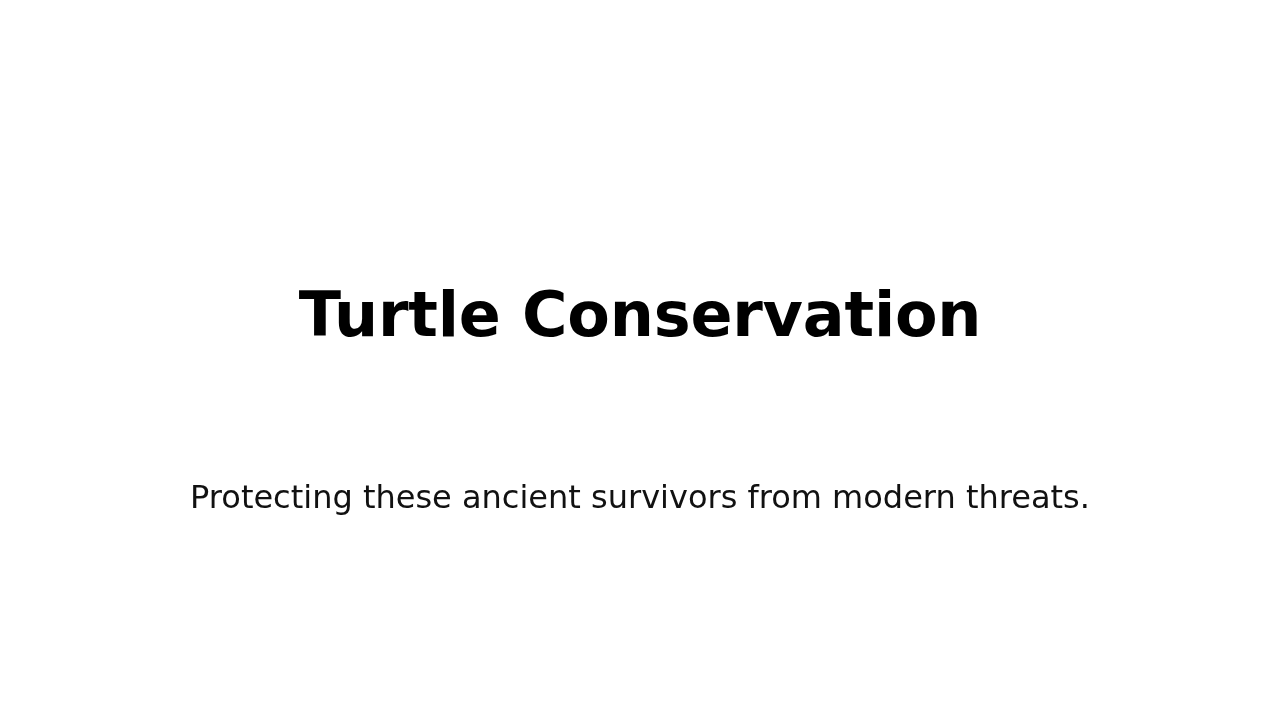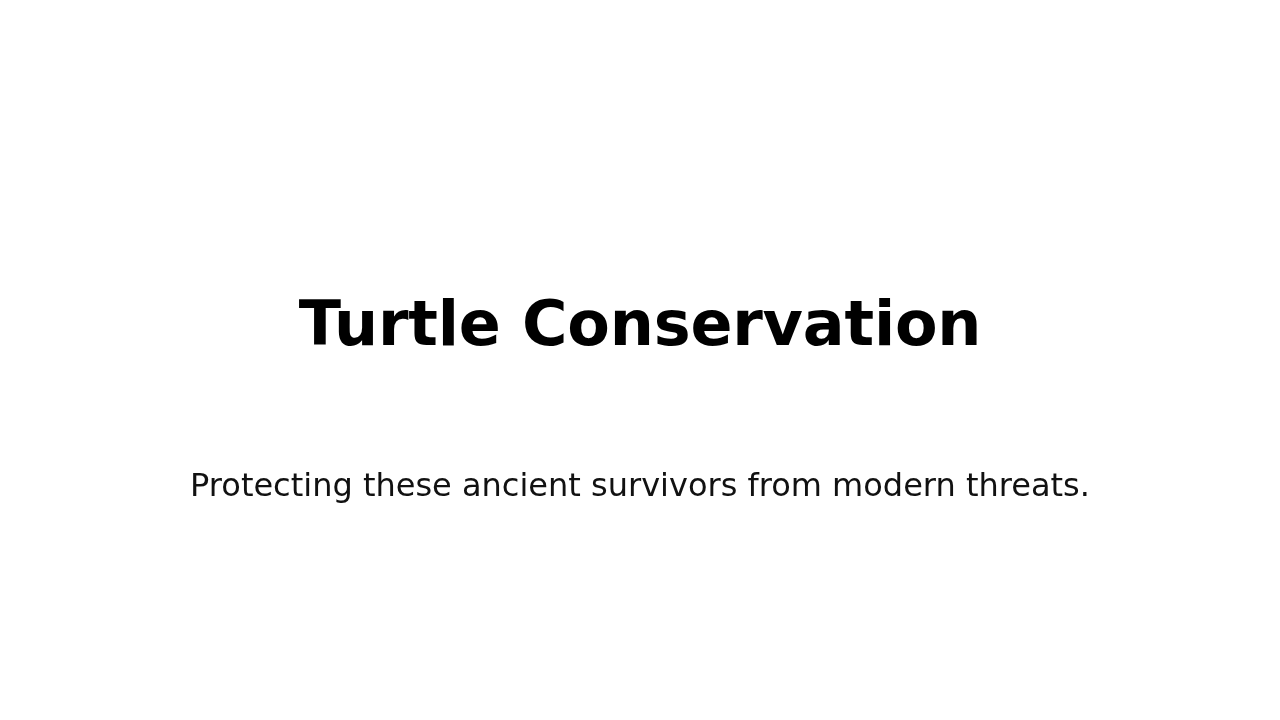--- a/index.html
+++ b/index.html
@@ -32,39 +32,39 @@
     top: 0;
     width: 1280px;
     text-align: center;
   }
 
   .slide-title {
     position: absolute;
     left: 0;
     right: 0;
     top: 277px;          
-    margin: 9px;
+    margin: 0;
     padding: 0 40px;
     box-sizing: border-box;
     font-family: "DejaVu Sans", "Liberation Sans", sans-serif;
     font-size: 62px;
     font-weight: 700;
     line-height: 76px;
     letter-spacing: -0.2px;
     color: #000000;
     text-align: center;
     white-space: nowrap;
   }
 
   .slide-subtitle {
     position: absolute;
     left: 0;
     right: 0;
     top: 463px;          
-    margin: 0;
+    margin: 12px;
     padding: 0 40px;
     box-sizing: border-box;
     font-family: "DejaVu Sans", "Liberation Sans", sans-serif;
     font-size: 32px;
     font-weight: 400;
     line-height: 44px;
     letter-spacing: 0px;
     color: #111111;
     text-align: center;
     white-space: nowrap;

